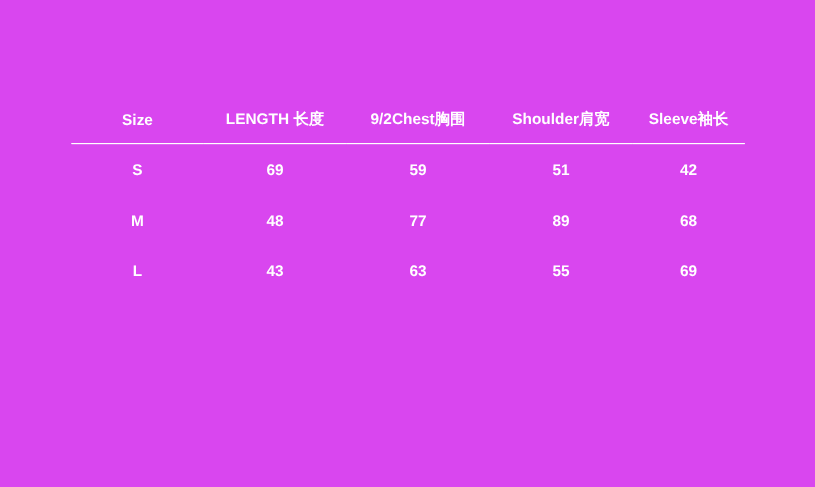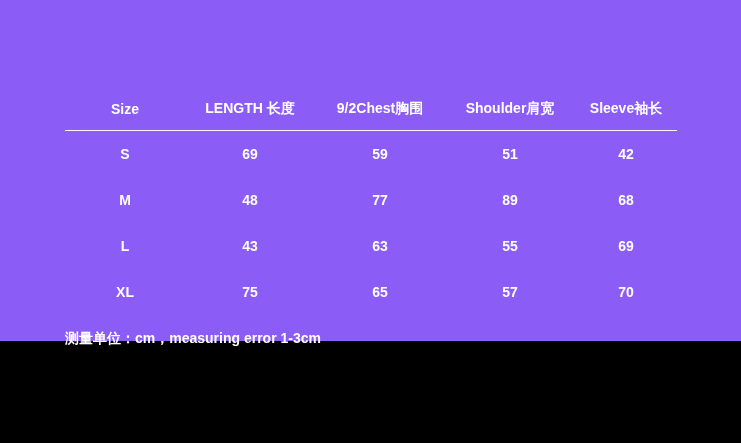--- a/index.html
+++ b/index.html
@@ -9,22 +9,22 @@
   body {
     width: 741px;
     height: 443px;
     background: #000000;
     font-family: "Liberation Sans", sans-serif;
     overflow: hidden;
   }
   .page {
     position: relative;
     width: 741px;
-    height: 341px;
-    background: #8b5cf6;
+    height: 443px;
+    background: #d946ef;
   }
   .size-table {
     position: absolute;
     left: 65px;
     top: 90px;
     width: 612px;
     border-collapse: collapse;
     table-layout: fixed;
   }
   .size-table th {
@@ -96,25 +96,17 @@
         <td>89</td>
         <td>68</td>
       </tr>
       <tr>
         <td>L</td>
         <td>43</td>
         <td>63</td>
         <td>55</td>
         <td>69</td>
       </tr>
-      <tr>
-        <td>XL</td>
-        <td>75</td>
-        <td>65</td>
-        <td>57</td>
-        <td>70</td>
-      </tr>
     </tbody>
   </table>
 
-  <div class="note">测量单位：cm，measuring error 1-3cm</div>
 
 </div>
 
 </body></html>

